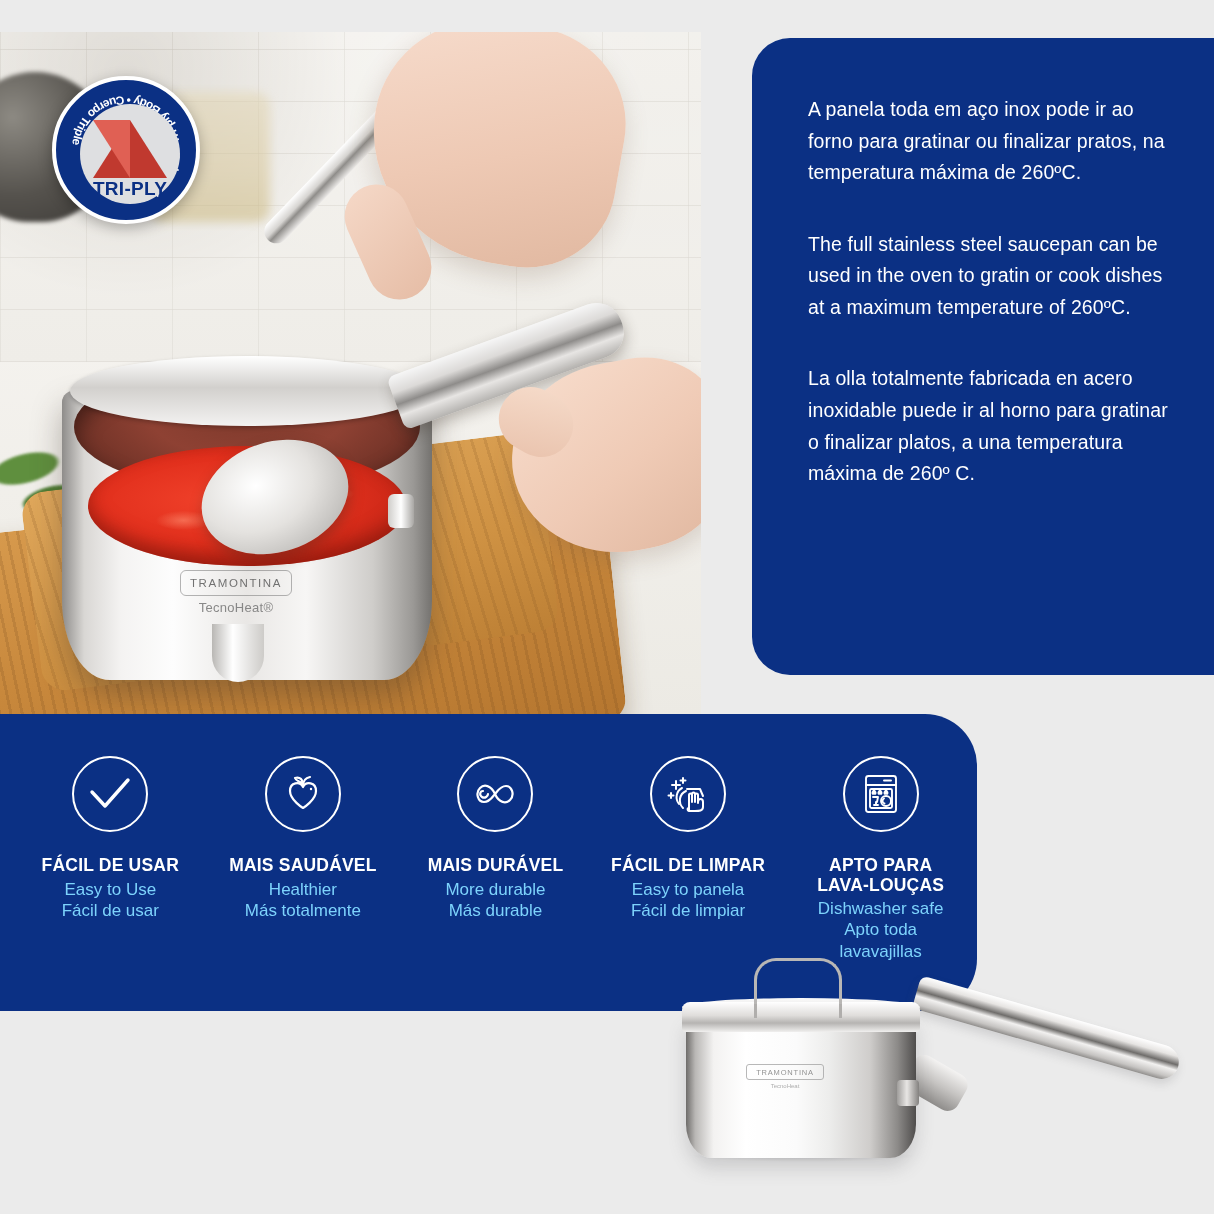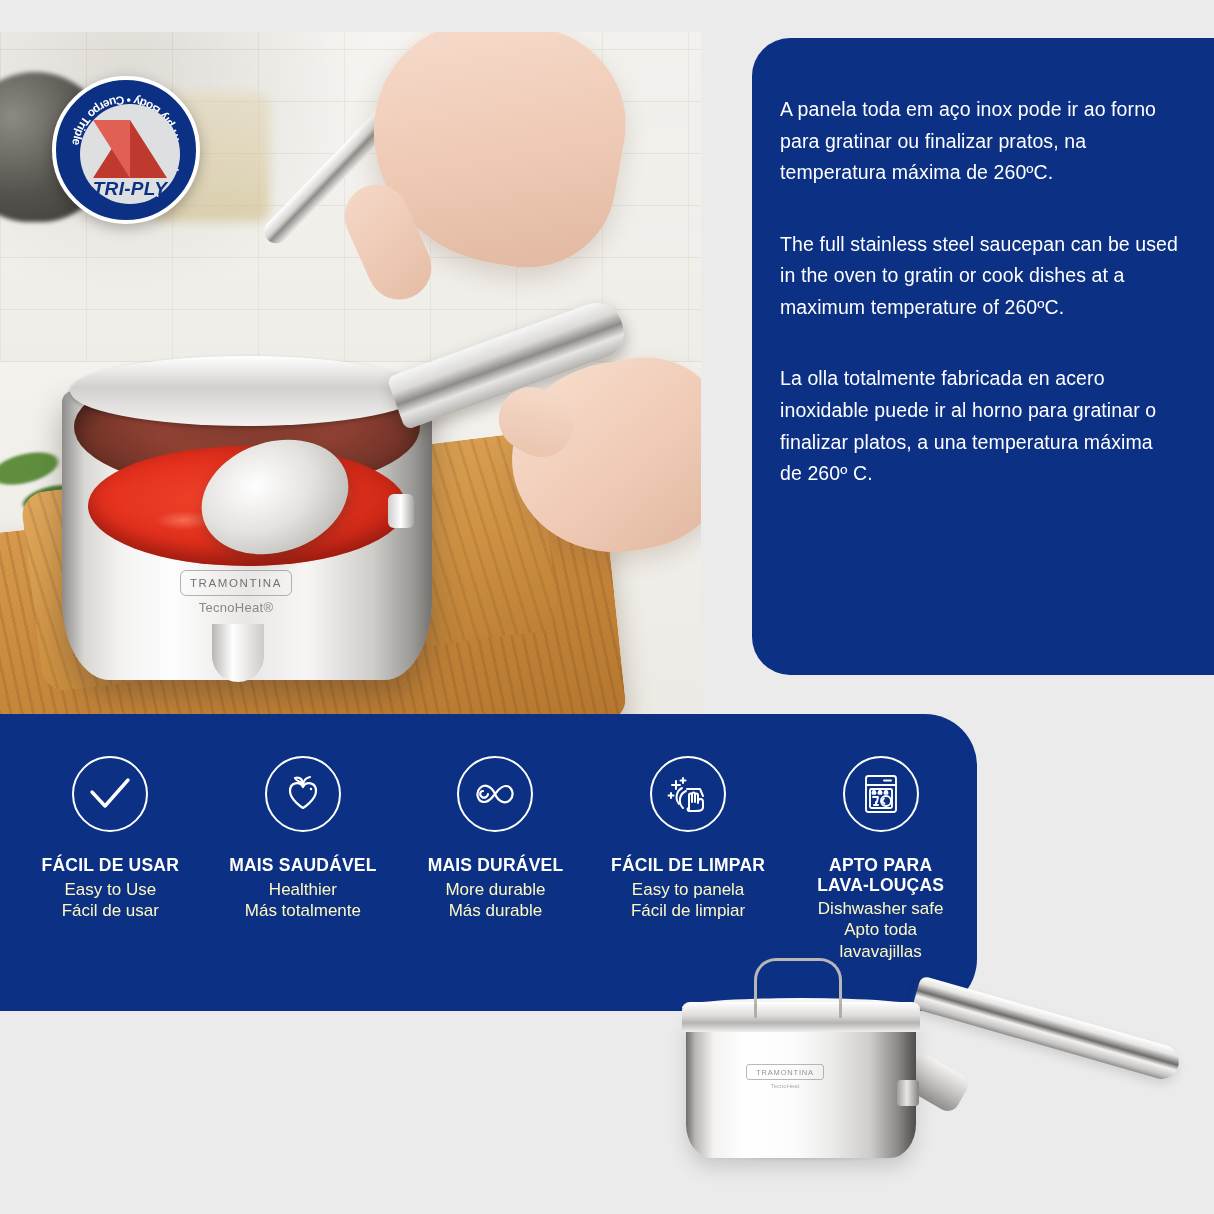--- a/index.html
+++ b/index.html
@@ -195,21 +195,20 @@
     position:absolute; left:52px; top:76px; width:148px; height:148px;
     border-radius:50%;
     background:#0b3084;
     border:4px solid #ffffff;
     box-shadow:0 4px 14px rgba(0,0,0,.28);
   }
   .triply-inner {
     position:absolute; left:24px; top:24px; width:100px; height:100px;
     border-radius:50%;
     background:#dedfe1;
-    font-style:italic;
   }
   .triply-tri {
     position:absolute; left:50%; top:16px; transform:translateX(-50%);
     width:0;height:0;
     border-left:37px solid transparent; border-right:37px solid transparent;
     border-bottom:58px solid #c0392f;
   }
   .triply-tri-l {
     position:absolute; left:50%; top:16px; margin-left:-37px;
     width:0;height:0;
@@ -221,21 +220,21 @@
     color:#0b3084; letter-spacing:.3px;
   }
   .triply-arc { position:absolute; inset:0; }
   .triply-arc text { font-size:12.6px; font-weight:bold; fill:#ffffff; }
 
   
   .text-panel {
     position:absolute; left:752px; top:38px; width:462px; height:637px;
     background:#0b3084;
     border-radius:38px 0 0 38px;
-    padding:56px 34px 0 28px;
+    padding:56px 34px 0 56px;
   }
   .text-panel p {
     color:#ffffff; font-size:19.5px; line-height:1.62;
     margin-bottom:40px; letter-spacing:.1px;
   }
   .text-panel p:last-child { margin-bottom:0; }
 
   
   .features {
     position:absolute; left:0; top:714px; width:977px; height:297px;
@@ -252,21 +251,21 @@
   .f-circle {
     width:76px; height:76px; border-radius:50%;
     border:2.2px solid #ffffff;
     display:flex; align-items:center; justify-content:center;
     margin-bottom:24px;
   }
   .f-title {
     color:#ffffff; font-weight:bold; font-size:17.5px;
     line-height:1.12; letter-spacing:.2px; margin-bottom:3px;
   }
-  .f-sub { color:#fef9c3; font-size:17px; line-height:1.25; }
+  .f-sub { color:#7dd3fc; font-size:17px; line-height:1.25; }
 
   
   .product {
     position:absolute; left:664px; top:952px; width:540px; height:230px;
   }
   .p-body {
     position:absolute; left:22px; top:66px; width:230px; height:140px;
     border-radius:6px 6px 26px 26px / 4px 4px 34px 34px;
     background:linear-gradient(90deg,
       #6e6c6a 0%, #b9b7b5 4%, #f3f2f1 12%, #ffffff 26%,

